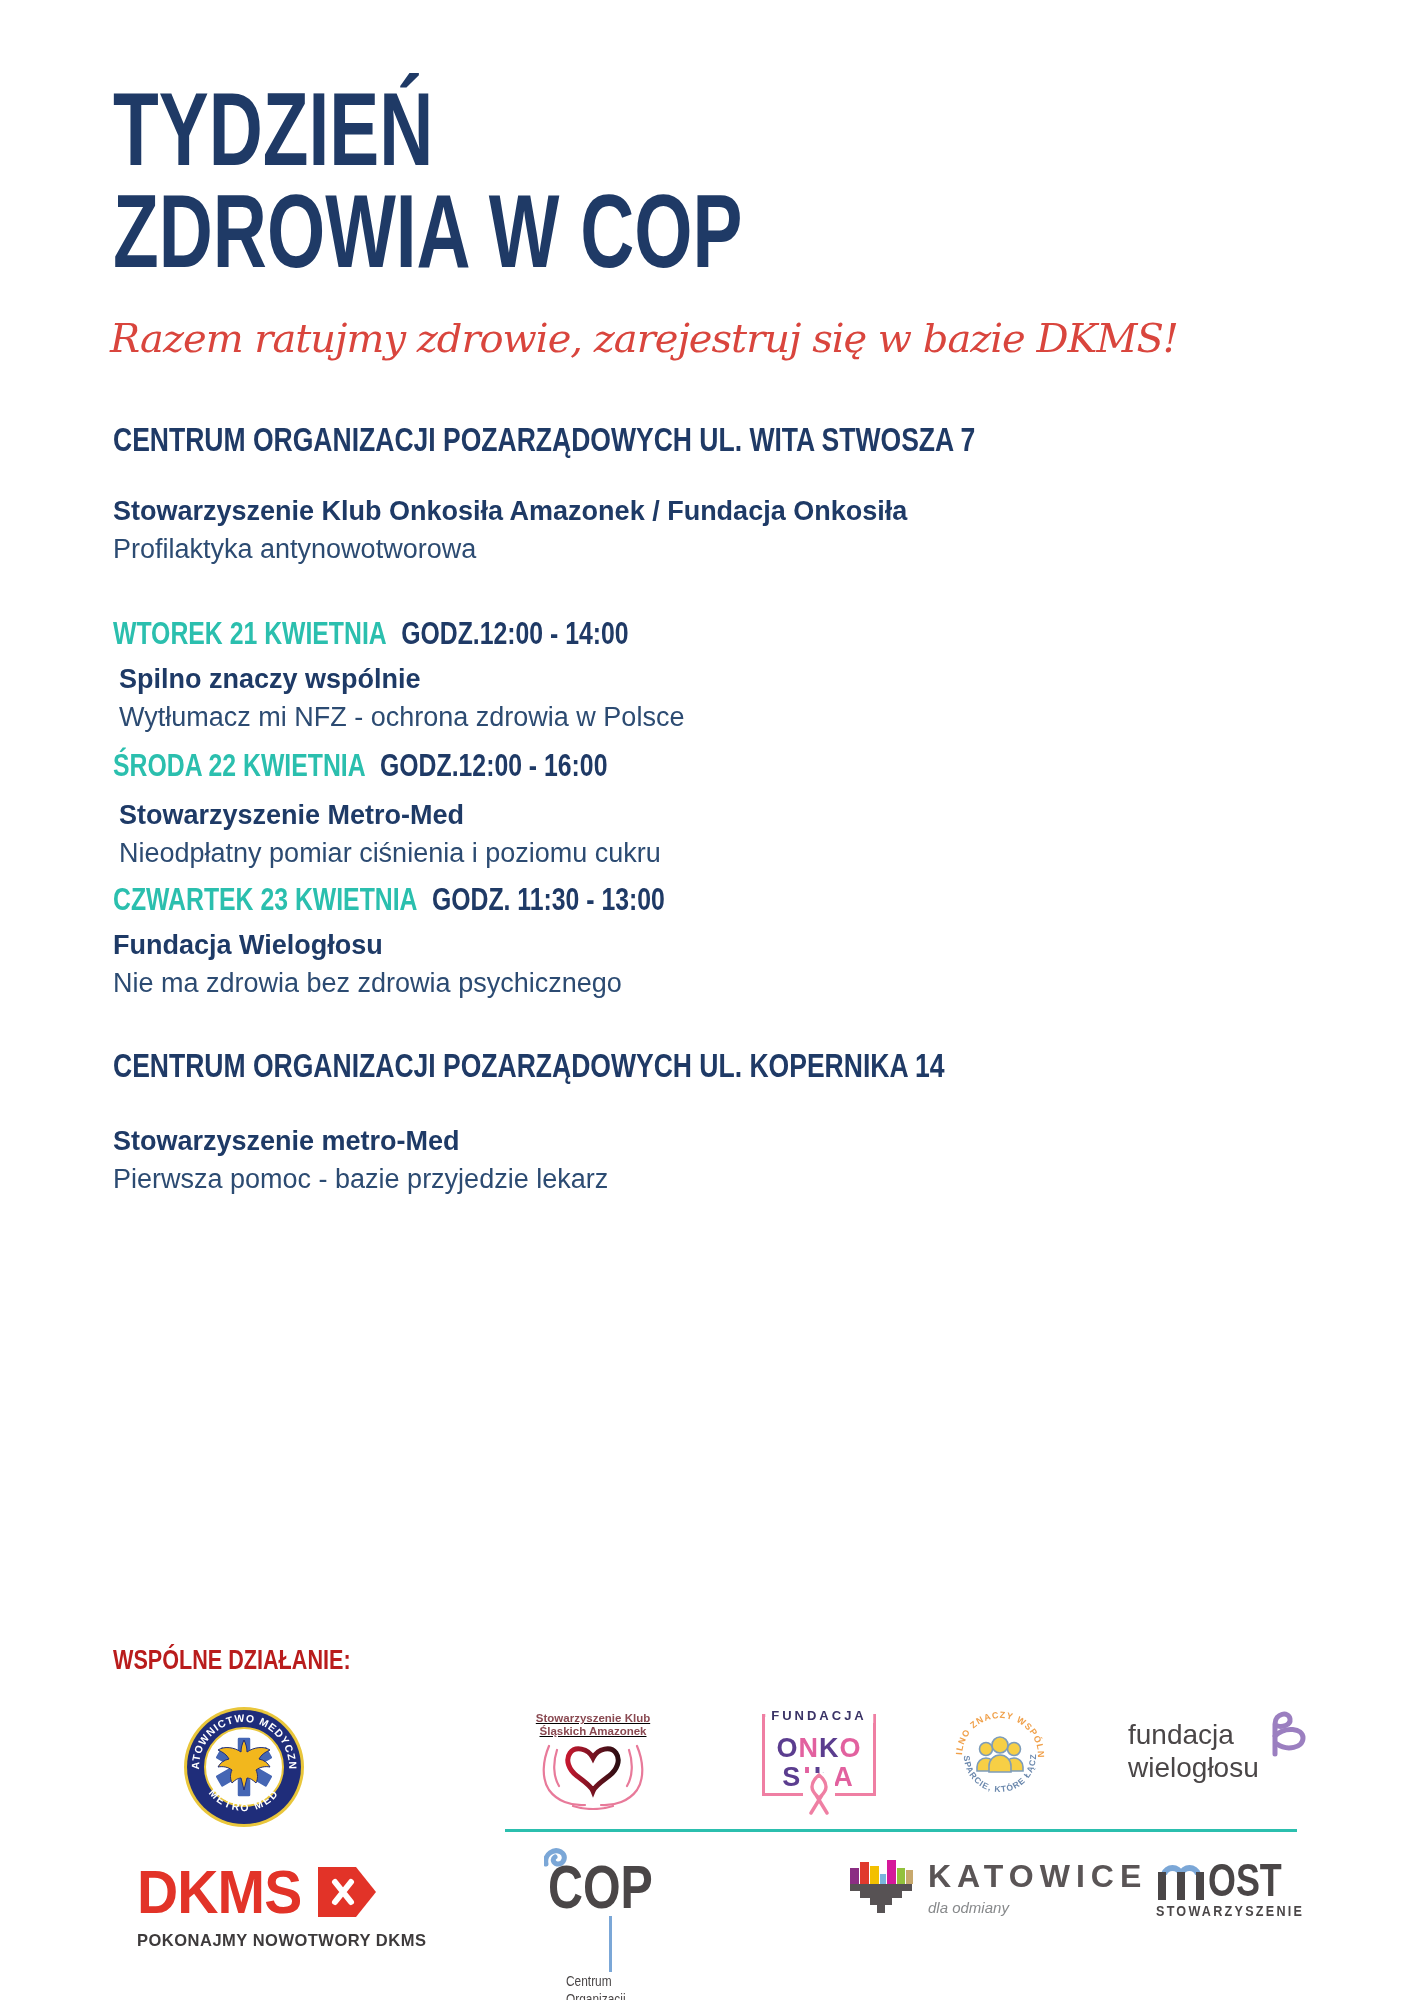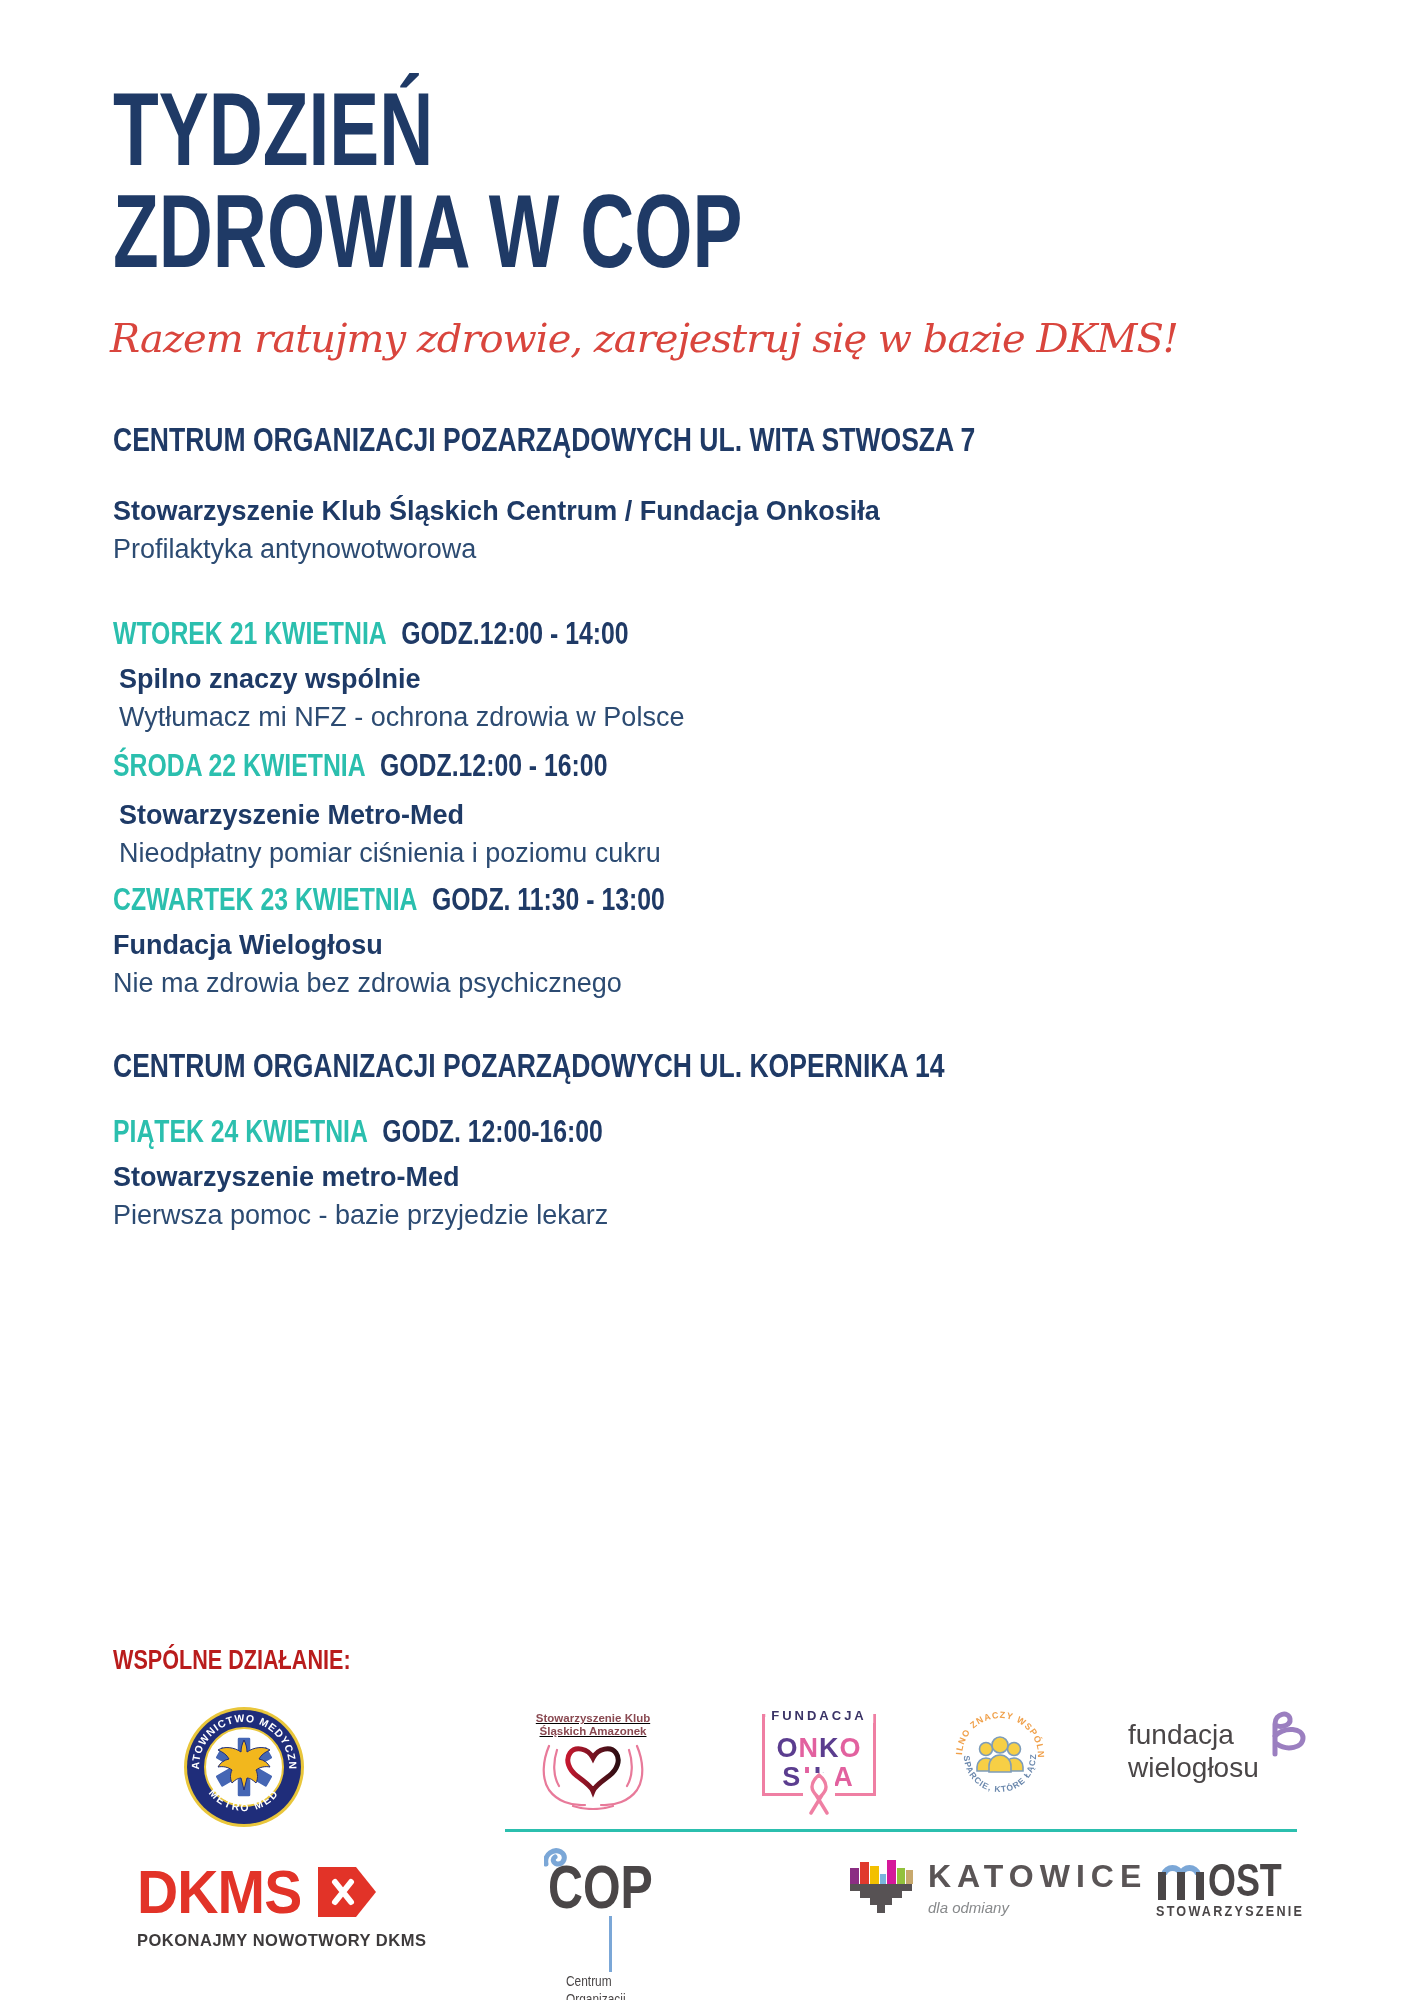--- a/index.html
+++ b/index.html
@@ -89,21 +89,21 @@
   <div class="title-line"><span class="cx">ZDROWIA W COP</span></div>
 </div>
 
 <div class="abs tagline" style="left:110px; top:315px;">Razem ratujmy zdrowie, zarejestruj się w bazie DKMS!</div>
 
 <div class="abs venue" style="left:113px; top:420px;">
   <span class="cx">CENTRUM ORGANIZACJI POZARZĄDOWYCH UL. WITA STWOSZA 7</span>
 </div>
 
 <div class="abs" style="left:113px; top:484px;">
-  <div class="org">Stowarzyszenie Klub Śląskich Centrum / Fundacja Onkosiła</div>
+  <div class="org">Stowarzyszenie Klub Onkosiła Amazonek / Fundacja Onkosiła</div>
   <div class="desc">Profilaktyka antynowotworowa</div>
 </div>
 
 <div class="abs" style="left:113px; top:616px;">
   <div class="event-head">
     <span class="cx"><span class="day">WTOREK 21 KWIETNIA</span><span class="time">GODZ.12:00 - 14:00</span></span>
   </div>
   <div class="org" style="padding-left:6px;">Spilno znaczy wspólnie</div>
   <div class="desc" style="padding-left:6px;">Wytłumacz mi NFZ - ochrona zdrowia w Polsce</div>
 </div>
@@ -122,23 +122,20 @@
   </div>
   <div class="org">Fundacja Wielogłosu</div>
   <div class="desc">Nie ma zdrowia bez zdrowia psychicznego</div>
 </div>
 
 <div class="abs venue" style="left:113px; top:1046px;">
   <span class="cx">CENTRUM ORGANIZACJI POZARZĄDOWYCH UL. KOPERNIKA 14</span>
 </div>
 
 <div class="abs" style="left:113px; top:1114px;">
-  <div class="event-head">
-    <span class="cx"><span class="day">PIĄTEK 24 KWIETNIA</span><span class="time">GODZ. 12:00-16:00</span></span>
-  </div>
   <div class="org">Stowarzyszenie metro-Med</div>
   <div class="desc">Pierwsza pomoc - bazie przyjedzie lekarz</div>
 </div>
 
 <div class="abs partners-label" style="left:113px; top:1645px;">
   <span class="cx">WSPÓLNE DZIAŁANIE:</span>
 </div>
 
 <div class="abs" style="left:183px; top:1706px;">
   <svg width="122" height="122" viewBox="0 0 122 122">

